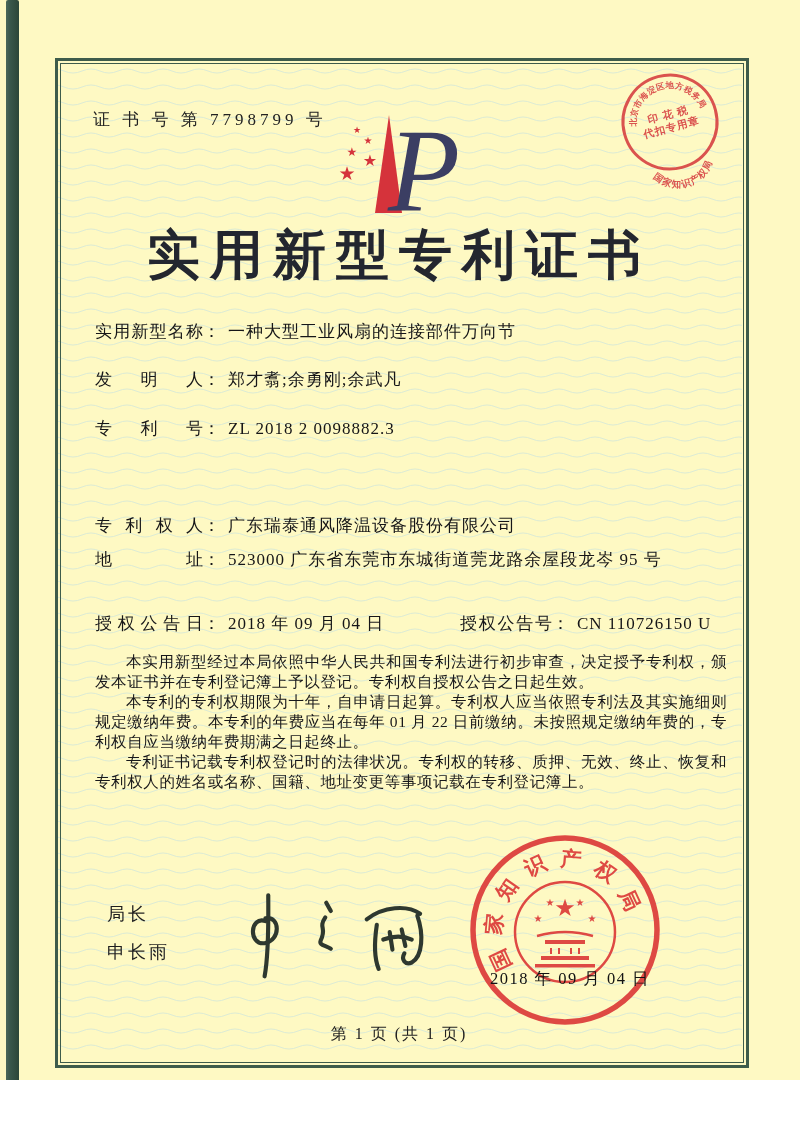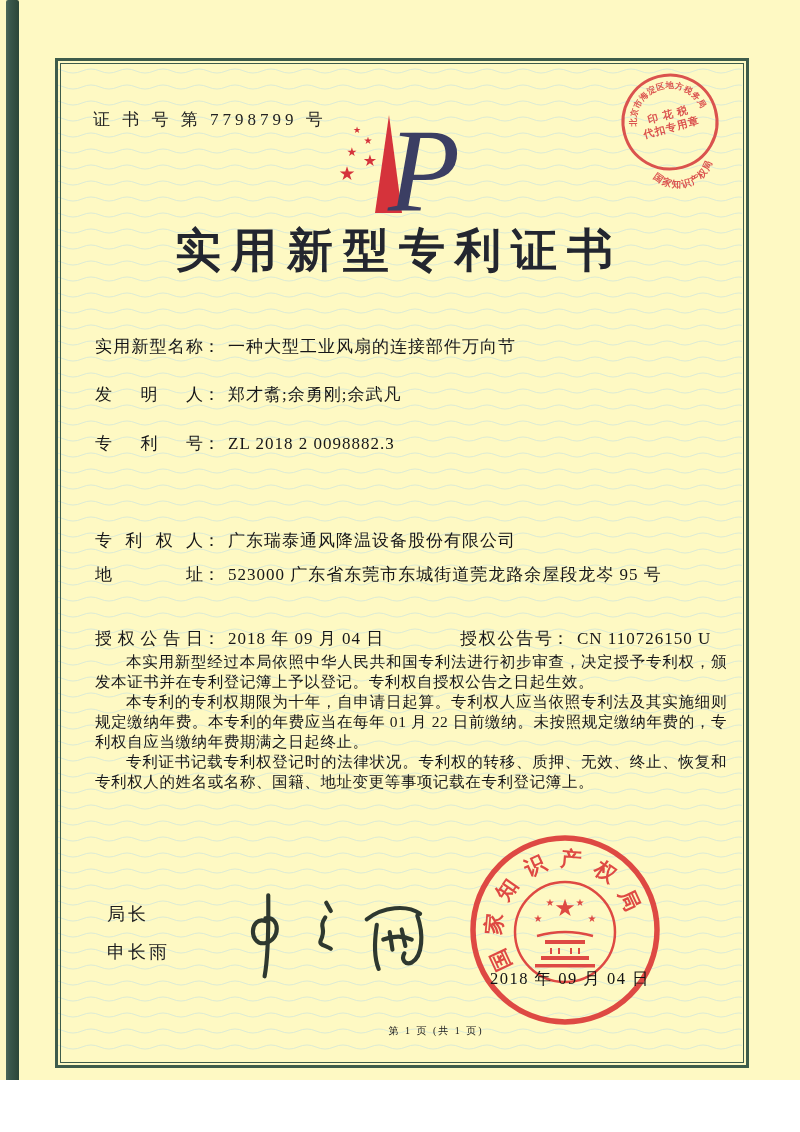--- a/index.html
+++ b/index.html
@@ -31,26 +31,26 @@
     position:absolute;left:55px;top:58px;width:688px;height:1004px;
     border:3px solid var(--frame-green);
   }
   .frame-inner{position:absolute;inset:2px;border:1px solid var(--frame-green);}
   #guilloche{position:absolute;left:56px;top:59px;width:686px;height:1002px;pointer-events:none;}
   .content{position:absolute;inset:0;z-index:2;}
 
   .cert-no{position:absolute;left:93px;top:108px;font-size:17px;letter-spacing:4px;color:#222;}
   .title{
     position:absolute;left:55px;top:220px;width:688px;text-align:center;
-    font-size:46px;font-weight:600;letter-spacing:10px;color:#23262f;
+    font-size:53px;font-weight:600;letter-spacing:10px;color:#23262f;
   }
   #logo-svg{position:absolute;left:330px;top:112px;}
   #tax-stamp-svg{position:absolute;left:595px;top:52px;opacity:.92;}
 
-  .field-row{position:absolute;left:95px;width:640px;font-size:17px;white-space:nowrap;color:#161618;margin-top:15px;}
+  .field-row{position:absolute;left:95px;width:640px;font-size:17px;white-space:nowrap;color:#161618;}
   .flabel{display:inline-block;width:108px;text-align:justify;text-align-last:justify;}
   .fcolon{display:inline-block;margin-right:8px;}
   .fvalue{letter-spacing:1px;}
   .grant-right{position:absolute;left:365px;top:0;}
   .grant-right .flabel{width:92px;}
 
   .body-text{
     position:absolute;left:95px;top:652px;width:632px;
     font-size:15.5px;line-height:20px;letter-spacing:.6px;color:#17171a;text-align:justify;
   }
@@ -61,21 +61,21 @@
   #signature-svg{position:absolute;left:232px;top:888px;}
 
   #seal-svg{position:absolute;left:465px;top:830px;opacity:.94;}
   .seal-char{fill:var(--seal-red);font-size:21px;font-weight:bold;text-anchor:middle;font-family:"Liberation Serif",serif;}
   .seal-date{
     position:absolute;left:480px;top:968px;width:180px;text-align:center;
     font-size:16.5px;letter-spacing:1.5px;color:#121212;z-index:3;
   }
   .footer{
     position:absolute;left:55px;top:1024px;width:688px;text-align:center;
-    font-size:10px;letter-spacing:2px;color:#222;padding-left:37px;
+    font-size:16px;letter-spacing:2px;color:#222;
   }
   .stamp-red{fill:var(--stamp-red);}
 </style>
 </head>
 <body>
 
 <div class="page">
 
   <div class="spine"></div>
 

